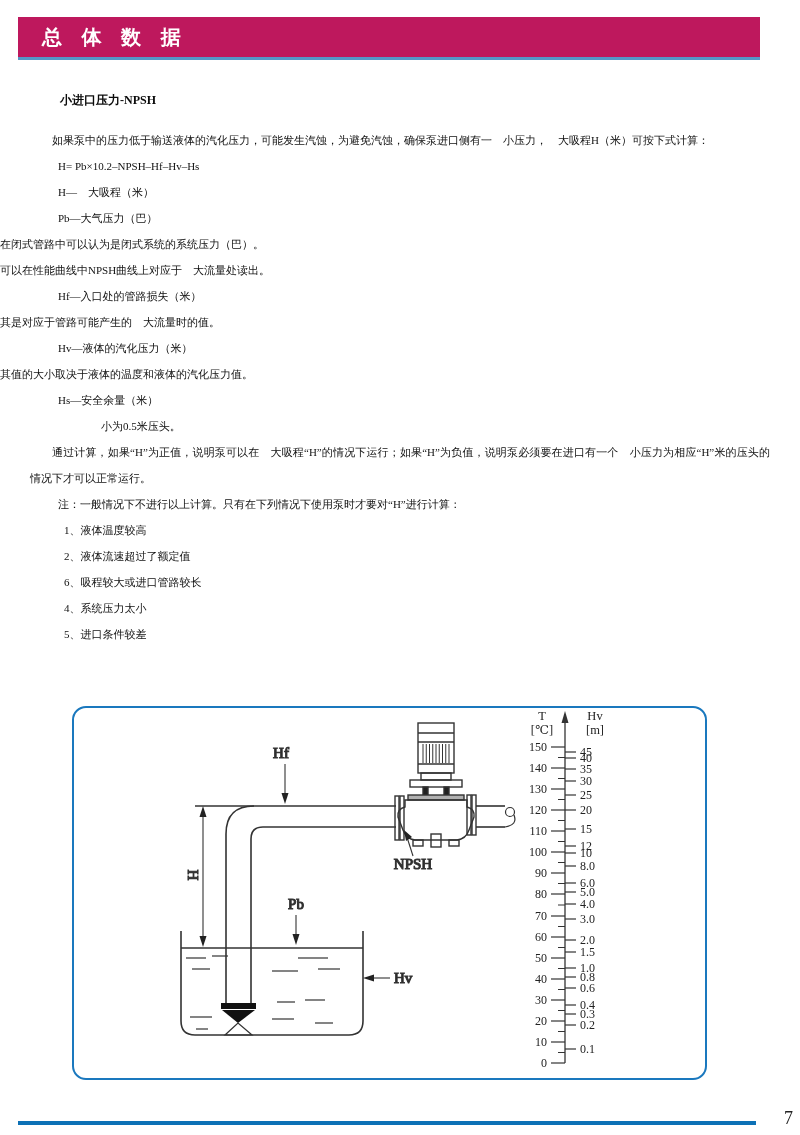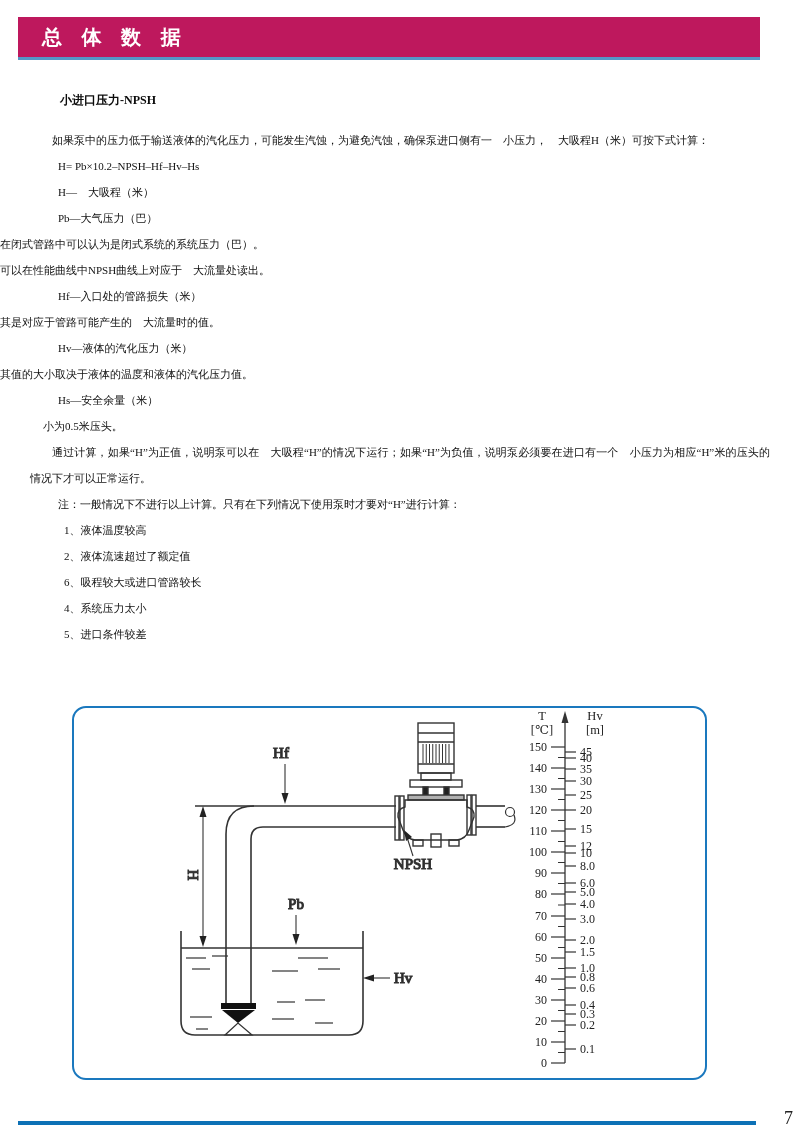--- a/index.html
+++ b/index.html
@@ -13,21 +13,21 @@
   
   .stitle{position:absolute;left:60px;top:92px;font-family:"Liberation Sans","DejaVu Sans",sans-serif;
         font-weight:bold;font-size:12px;color:#0b0b0b;}
   .stitle .latin{font-family:"Liberation Serif","DejaVu Serif",serif;font-weight:600;}
   
   .content{position:absolute;left:0;top:127px;width:800px;}
   .content p,.content div{font-size:11px;line-height:26px;margin:0;}
   .para{margin:0 30px !important;text-indent:2em;text-align:justify;}
   .f  {padding-left:58px;}
   .e  {}
-  .e2 {padding-left:43px;}
+  .e2 {padding-left:101px;}
   .li {padding-left:64px;}
   
   .figbox{position:absolute;left:72px;top:706px;width:635px;height:374px;
           border:2.5px solid #1a78be;border-radius:14px;box-sizing:border-box;background:#fff;}
   .figbox svg{position:absolute;left:-2.5px;top:-2.5px;}
   svg text{font-family:"Liberation Serif","DejaVu Serif",serif;fill:#222;}
   .lab{font-size:15px;}
   .tick-label{font-size:12px;}
   .shead{font-size:12.5px;}
   

